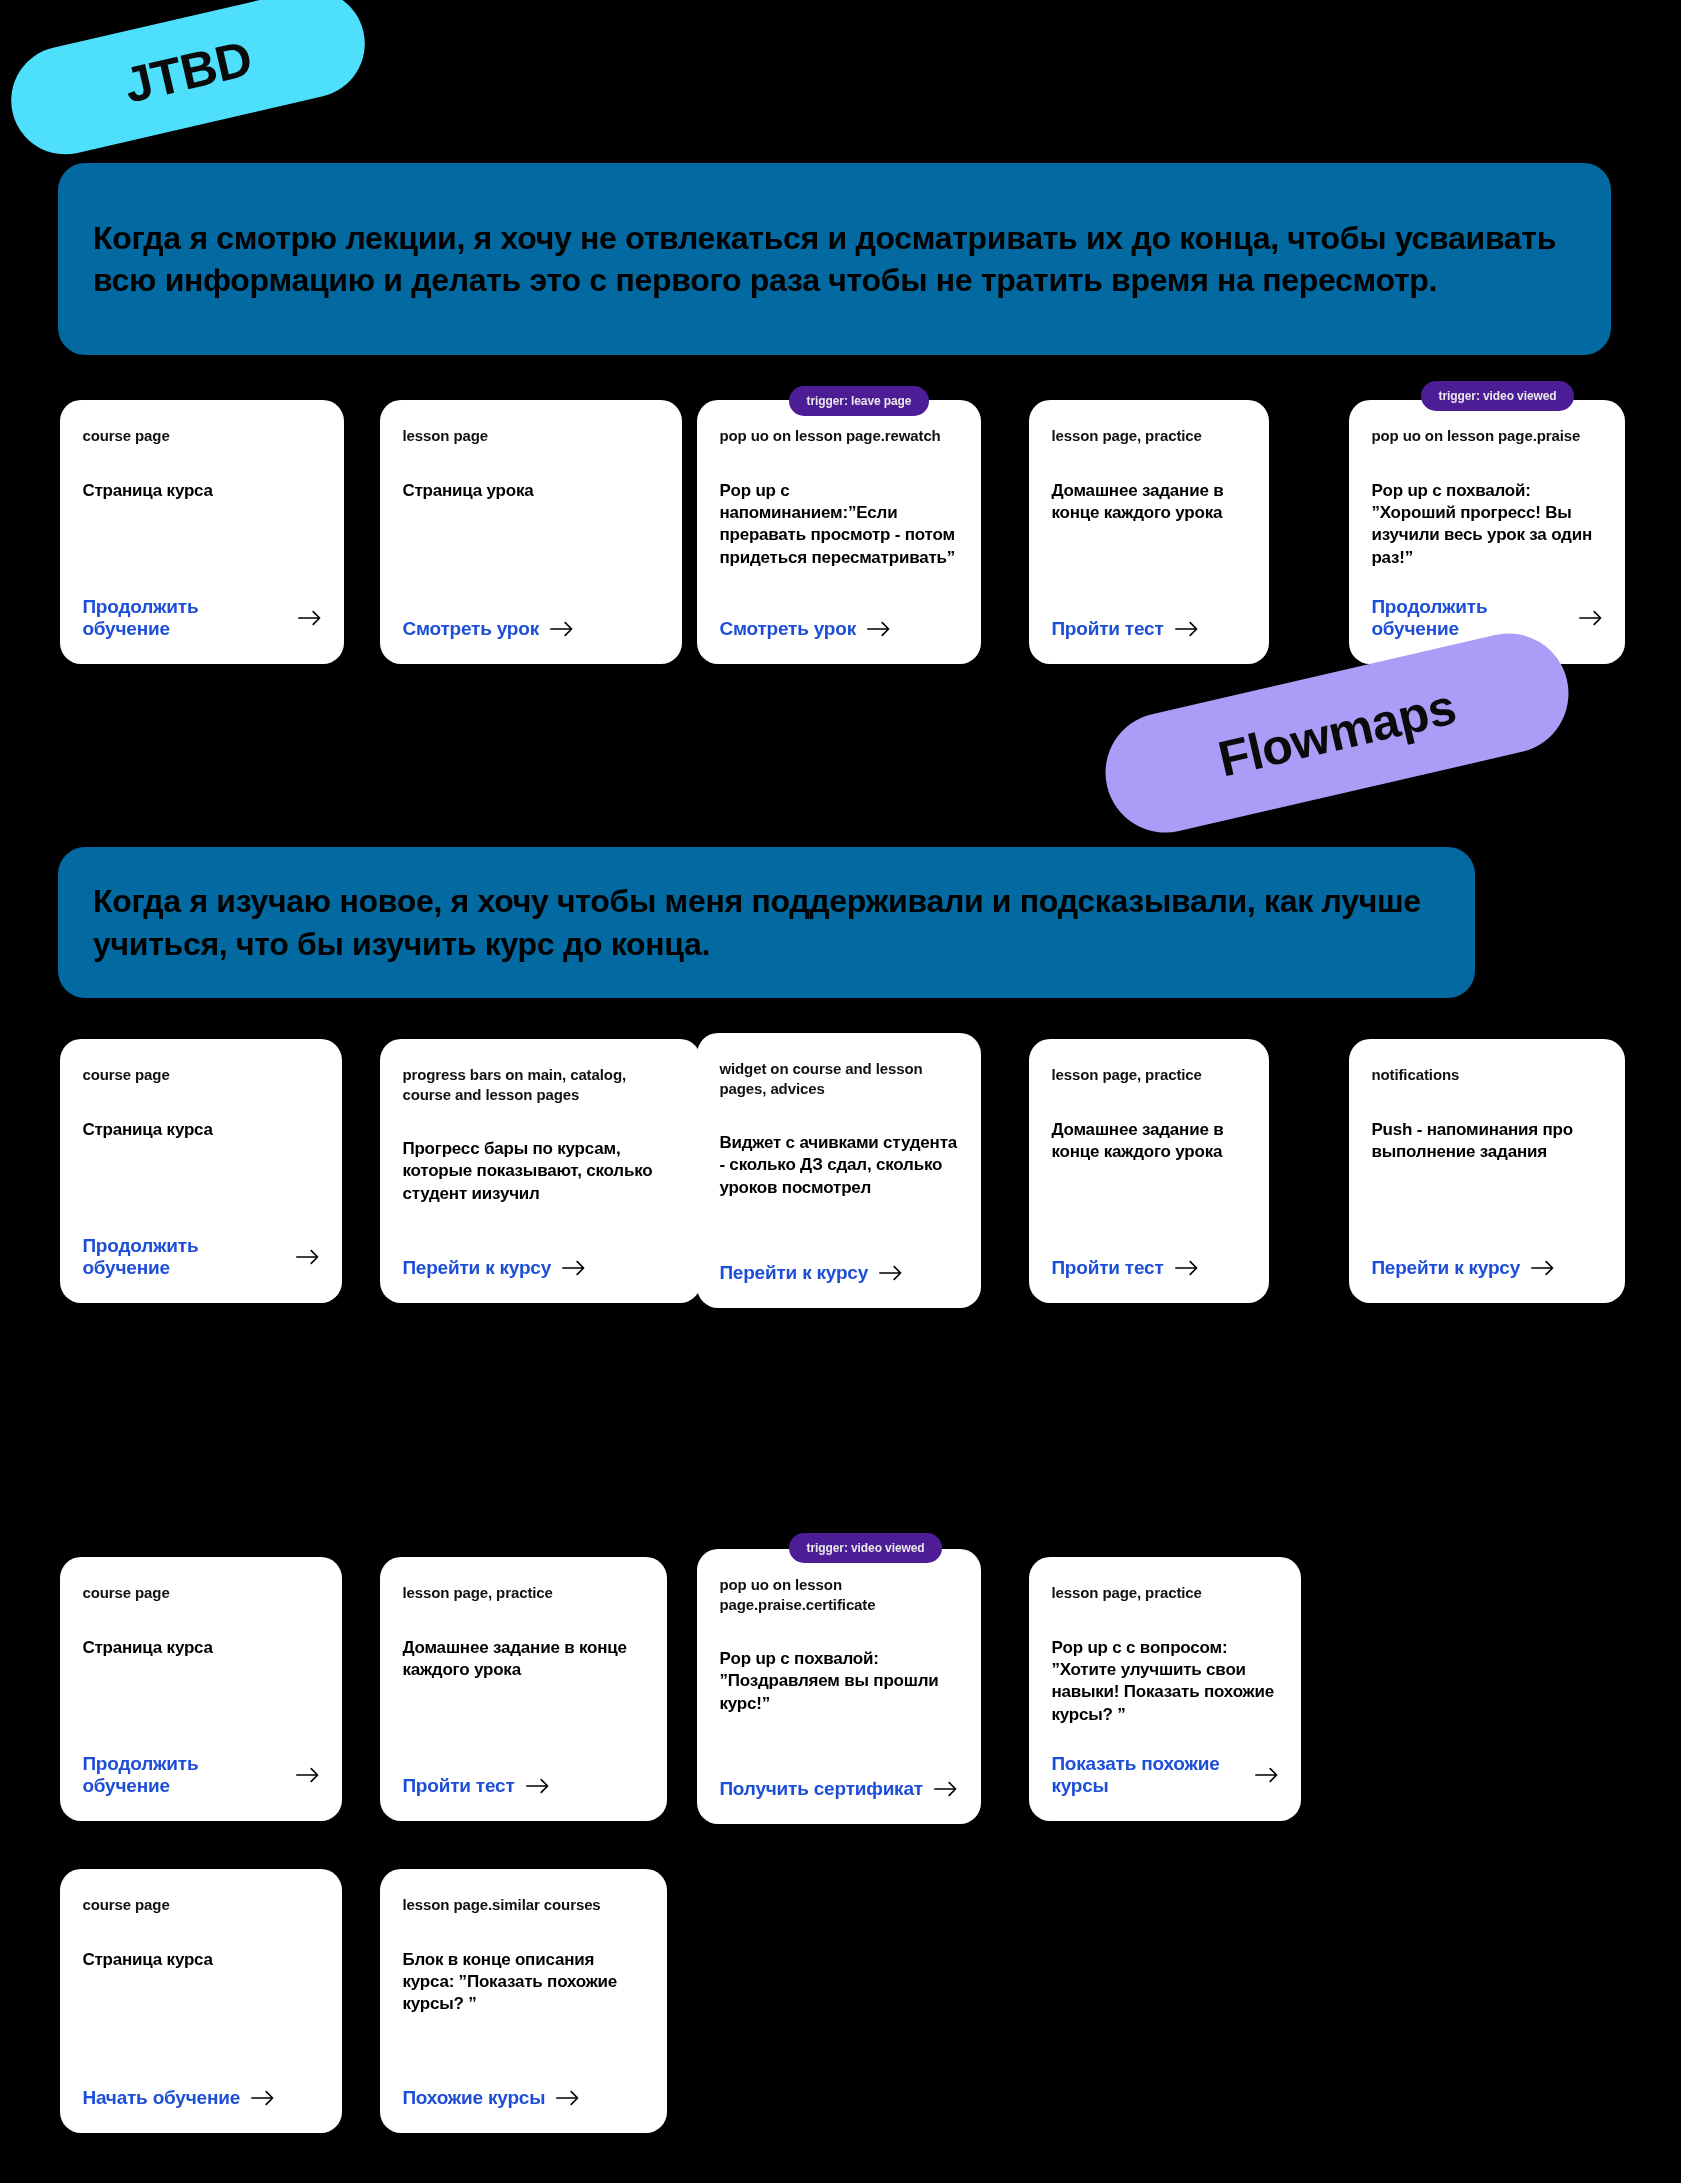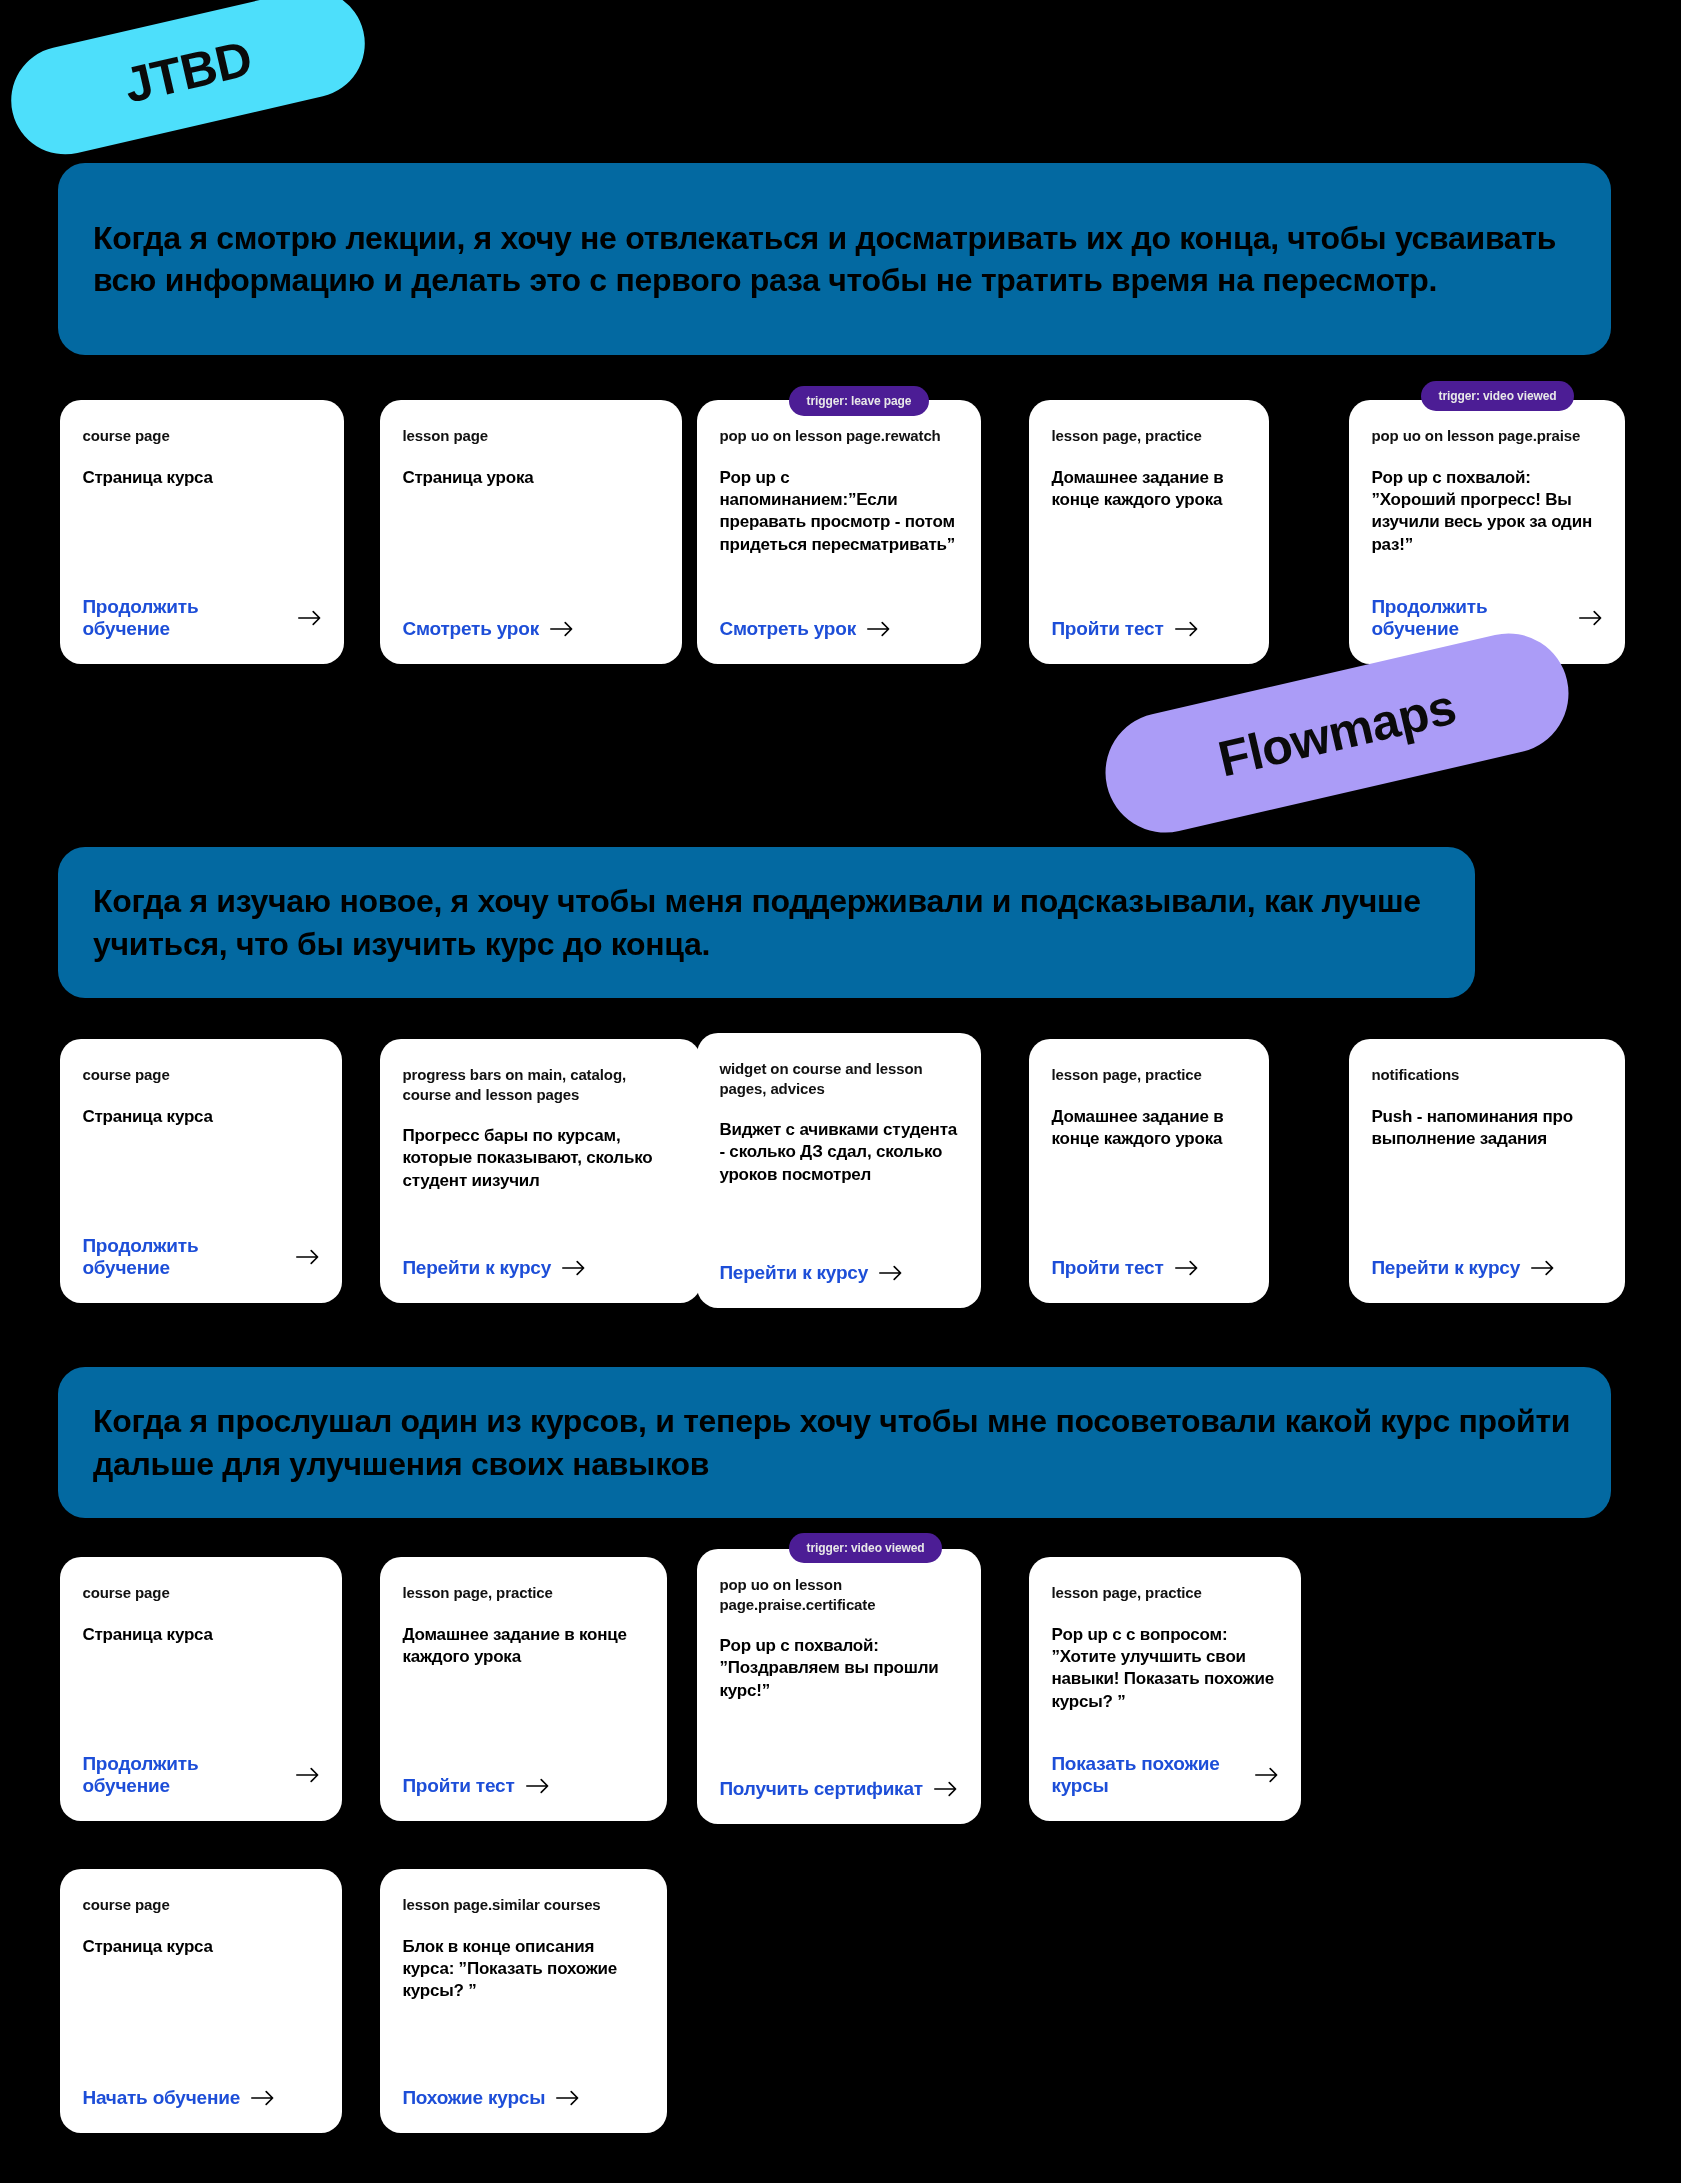--- a/index.html
+++ b/index.html
@@ -43,21 +43,21 @@
   .card{
     position:absolute;background:#fff;border-radius:21px;box-sizing:border-box;
     padding:26px 22.4px 24px 22.4px;display:flex;flex-direction:column;
   }
   .card-slug{
     font-size:15px;font-weight:600;color:#111;line-height:1.3;
     letter-spacing:-0.1px;margin-bottom:21px;
   }
   .card-desc{
     font-size:17px;font-weight:700;color:#000;line-height:1.32;
-    letter-spacing:-0.2px;white-space:pre-line;
+    letter-spacing:-0.2px;white-space:pre-line;margin-top:13px;
   }
   .card-spacer{flex:1 1 auto;min-height:16px;}
   .card-cta{
     display:flex;align-items:center;gap:11.2px;
     font-size:19px;font-weight:600;color:#1d4ed8;letter-spacing:-0.2px;
     margin-top:auto;
   }
   .arrow-icon{display:inline-flex;align-items:center;}
   .arrow-icon svg{display:block;}
 
@@ -217,23 +217,20 @@
     <div class="card-cta">
       <span>Перейти к курсу</span>
       <span class="arrow-icon">
           <svg width="24" height="16" viewBox="0 0 30 20">
             <path d="M1 10 H27 M19 2 L27 10 L19 18" stroke="#000" stroke-width="2" fill="none" stroke-linecap="round" stroke-linejoin="round"></path>
           </svg>
         </span>
     </div>
   </div>
 
-  <div class="statement" style="left:58px;top:1367px;width:1553px;height:151px;">
-    <div class="statement-text">Когда я прослушал один из курсов, и теперь хочу чтобы мне посоветовали какой курс пройти дальше для улучшения своих навыков</div>
-  </div>
 
   <div class="card" style="left:60px;top:1557px;width:282px;height:264px;">
     <div class="card-slug">course page</div>
     <div class="card-desc">Страница курса</div>
     <div class="card-spacer"></div>
     <div class="card-cta">
       <span>Продолжить обучение</span>
       <span class="arrow-icon">
           <svg width="24" height="16" viewBox="0 0 30 20">
             <path d="M1 10 H27 M19 2 L27 10 L19 18" stroke="#000" stroke-width="2" fill="none" stroke-linecap="round" stroke-linejoin="round"></path>

